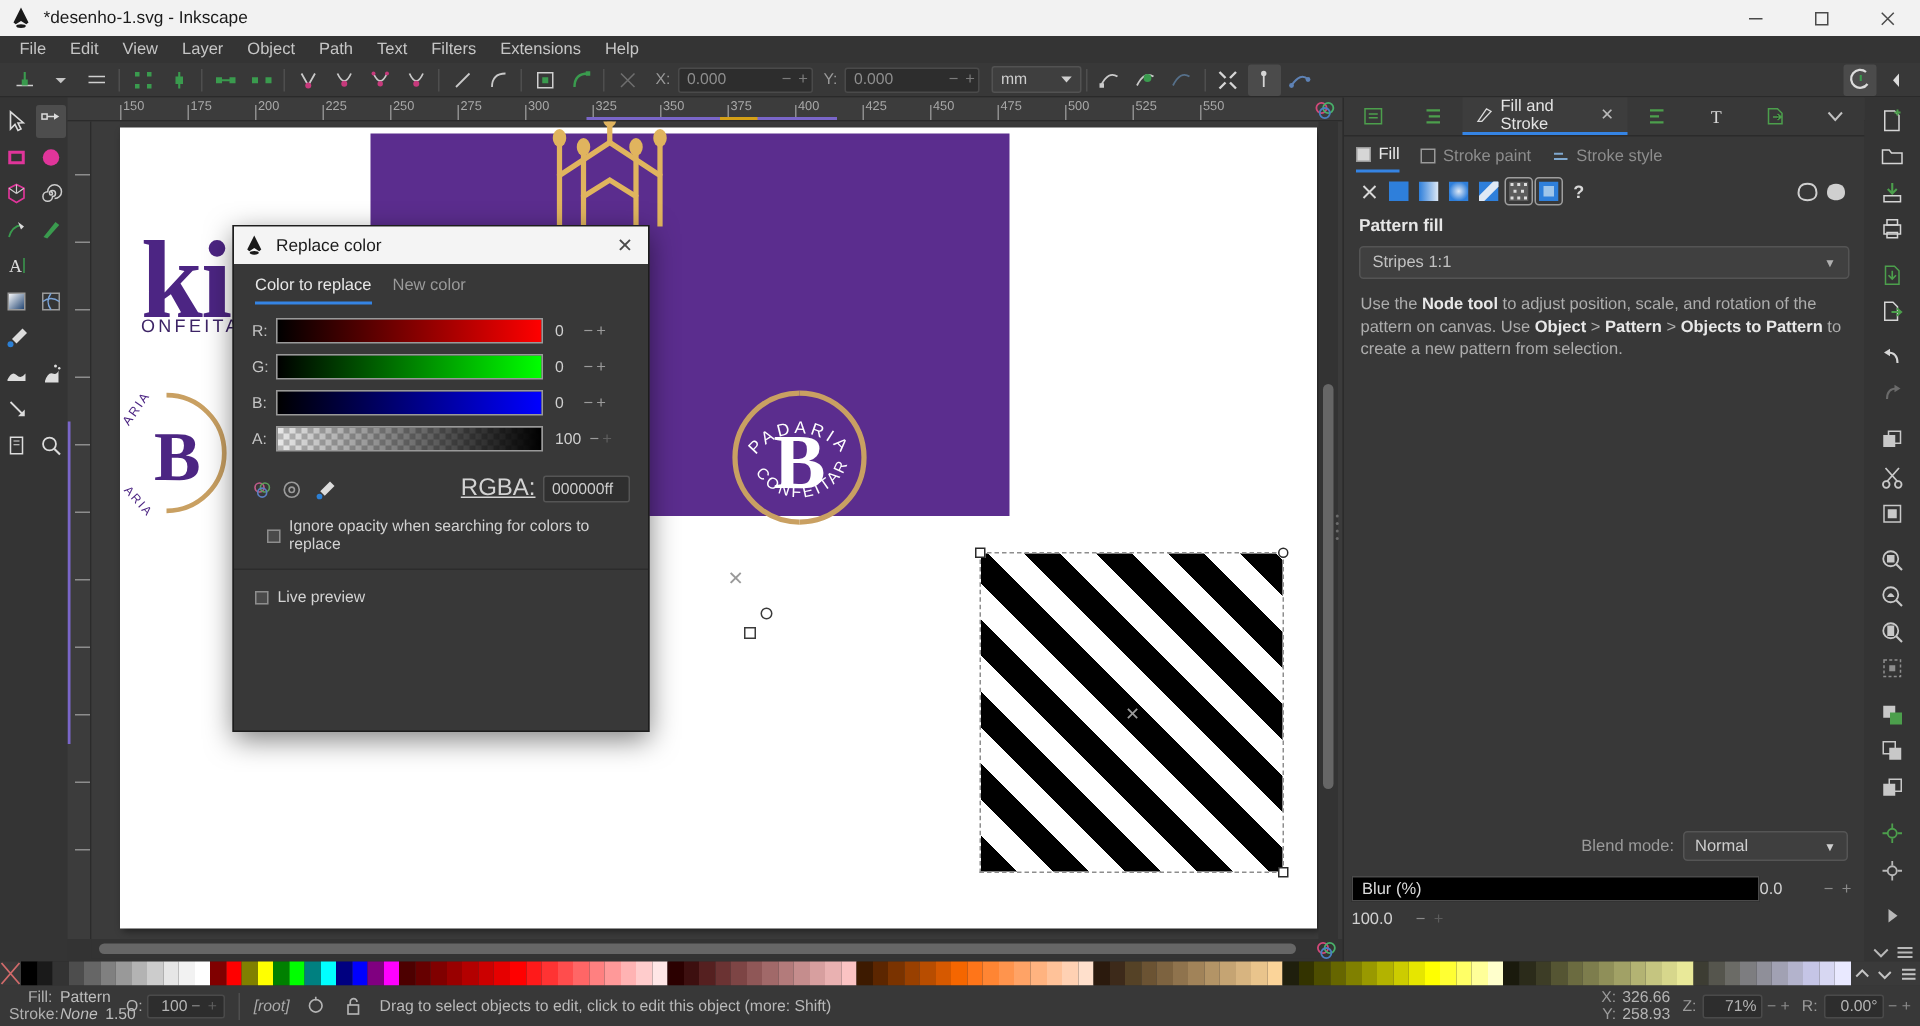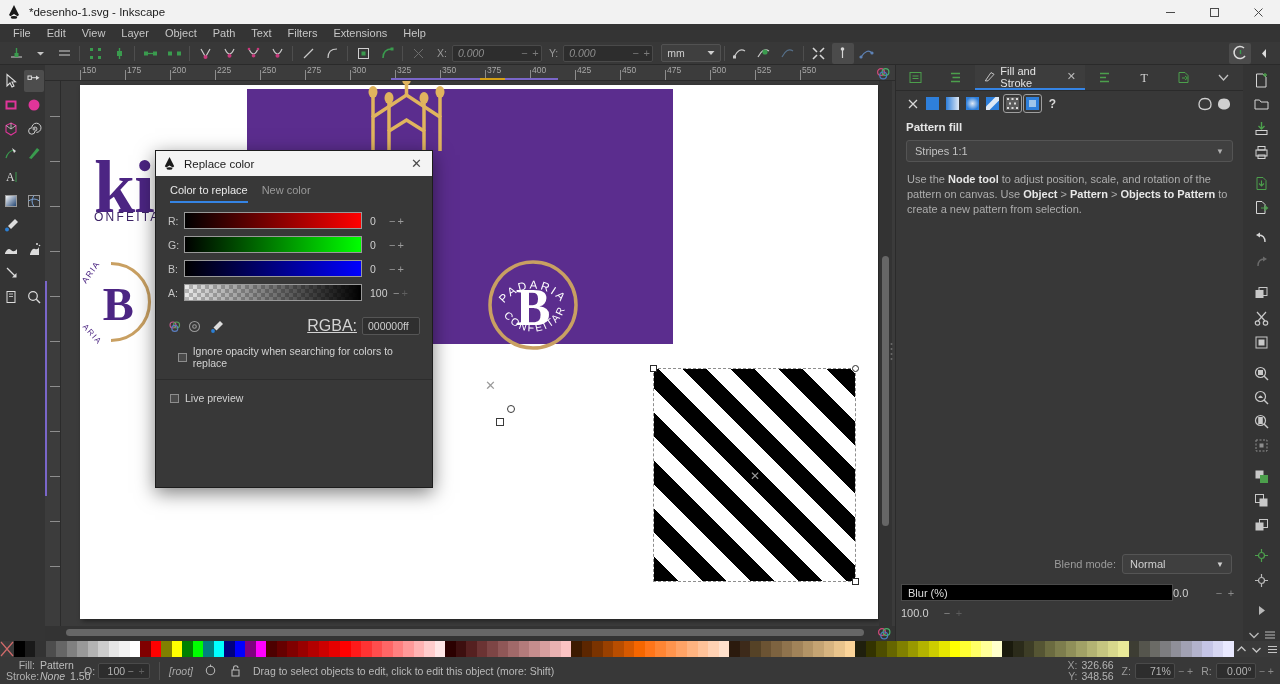--- a/index.html
+++ b/index.html
@@ -36,21 +36,21 @@
     position:absolute; left:0; top:42px; width:1280px; height:23px;
     background:#383838; display:flex; align-items:center; border-bottom:1px solid #2a2a2a;
   }
   .tbtn{ width:22px; height:21px; display:flex; align-items:center; justify-content:center; margin:0 1px; border-radius:2px;}
   .tbtn.on{ background:#4b4b4b; }
   .tsep{ width:1px; height:15px; background:#4e4e4e; margin:0 3px; }
   .spin{
     display:flex; align-items:center; height:17px; background:#2d2d2d;
     border:1px solid #4a4a4a; border-radius:2px; margin-left:3px;
   }
-  .spin .val{ width:66px; padding-left:5px; font-size:10.5px; color:#8e8e8e;font-style:italic; }
+  .spin .val{ width:66px; padding-left:5px; font-size:10.5px; color:#8e8e8e; }
   .spin .pm{ color:#7b7b7b; font-size:11px; width:11px; text-align:center; }
   .lbl{ font-size:10.5px; color:#9a9a9a; margin-left:7px; margin-right:2px; }
   .unitsel{
     display:flex; align-items:center; height:18px; background:#3f3f3f;
     border:1px solid #525252; border-radius:2px; margin-left:8px; padding:0 5px;
     font-size:10.5px; color:#cfcfcf; gap:22px;
   }
 
   
   .toolbox{
@@ -796,20 +796,36 @@
             <path d="M6 8 H11 M9 6 L11.5 8 L9 10" stroke="#4c9f4c" stroke-width="1"></path>
           </svg>
       </div>
       <div class="dtab">
         <svg width="13" height="13" viewBox="0 0 13 13">
             <path d="M2 4 L6.5 9 L11 4" fill="none" stroke="#c2c2c2" stroke-width="1.3"></path>
           </svg>
       </div>
     </div>
 
+    <div class="fsrow">
+      <div class="fstab sel">
+        <span class="sw filled"></span>
+        <span>Fill</span>
+      </div>
+      <div class="fstab">
+        <span class="sw"></span>
+        <span>Stroke paint</span>
+      </div>
+      <div class="fstab">
+        <svg width="11" height="11" viewBox="0 0 11 11">
+            <path d="M1 7 H10 M1 3.5 H7" stroke="#7fa8cf" stroke-width="1.2"></path>
+          </svg>
+        <span>Stroke style</span>
+      </div>
+    </div>
 
     <div class="typerow">
       <div class="tyb">
         <svg width="12" height="12" viewBox="0 0 12 12">
             <path d="M2 2 L10 10 M10 2 L2 10" stroke="#d8d8d8" stroke-width="1.3"></path>
           </svg>
       </div>
       <div class="tyb">
           <span class="blue"></span>
         </div>
@@ -1224,21 +1240,21 @@
     <span class="statmsg">Drag to select objects to edit, click to edit this object (more: Shift)</span>
 
     <div class="coords">
       <div class="xy">
         <div class="row">
             <span class="k">X:</span>
             <span>326.66</span>
           </div>
         <div class="row">
             <span class="k">Y:</span>
-            <span>348.56</span>
+            <span>258.93</span>
           </div>
       </div>
       <span class="k" style="margin-left:4px;color:#9b9b9b;">Z:</span>
       <div class="zbox">
         <div class="zfield">
             <span>71%</span>
           </div>
         <span style="color:#8b8b8b">−</span>
         <span style="color:#8b8b8b">+</span>
       </div>

